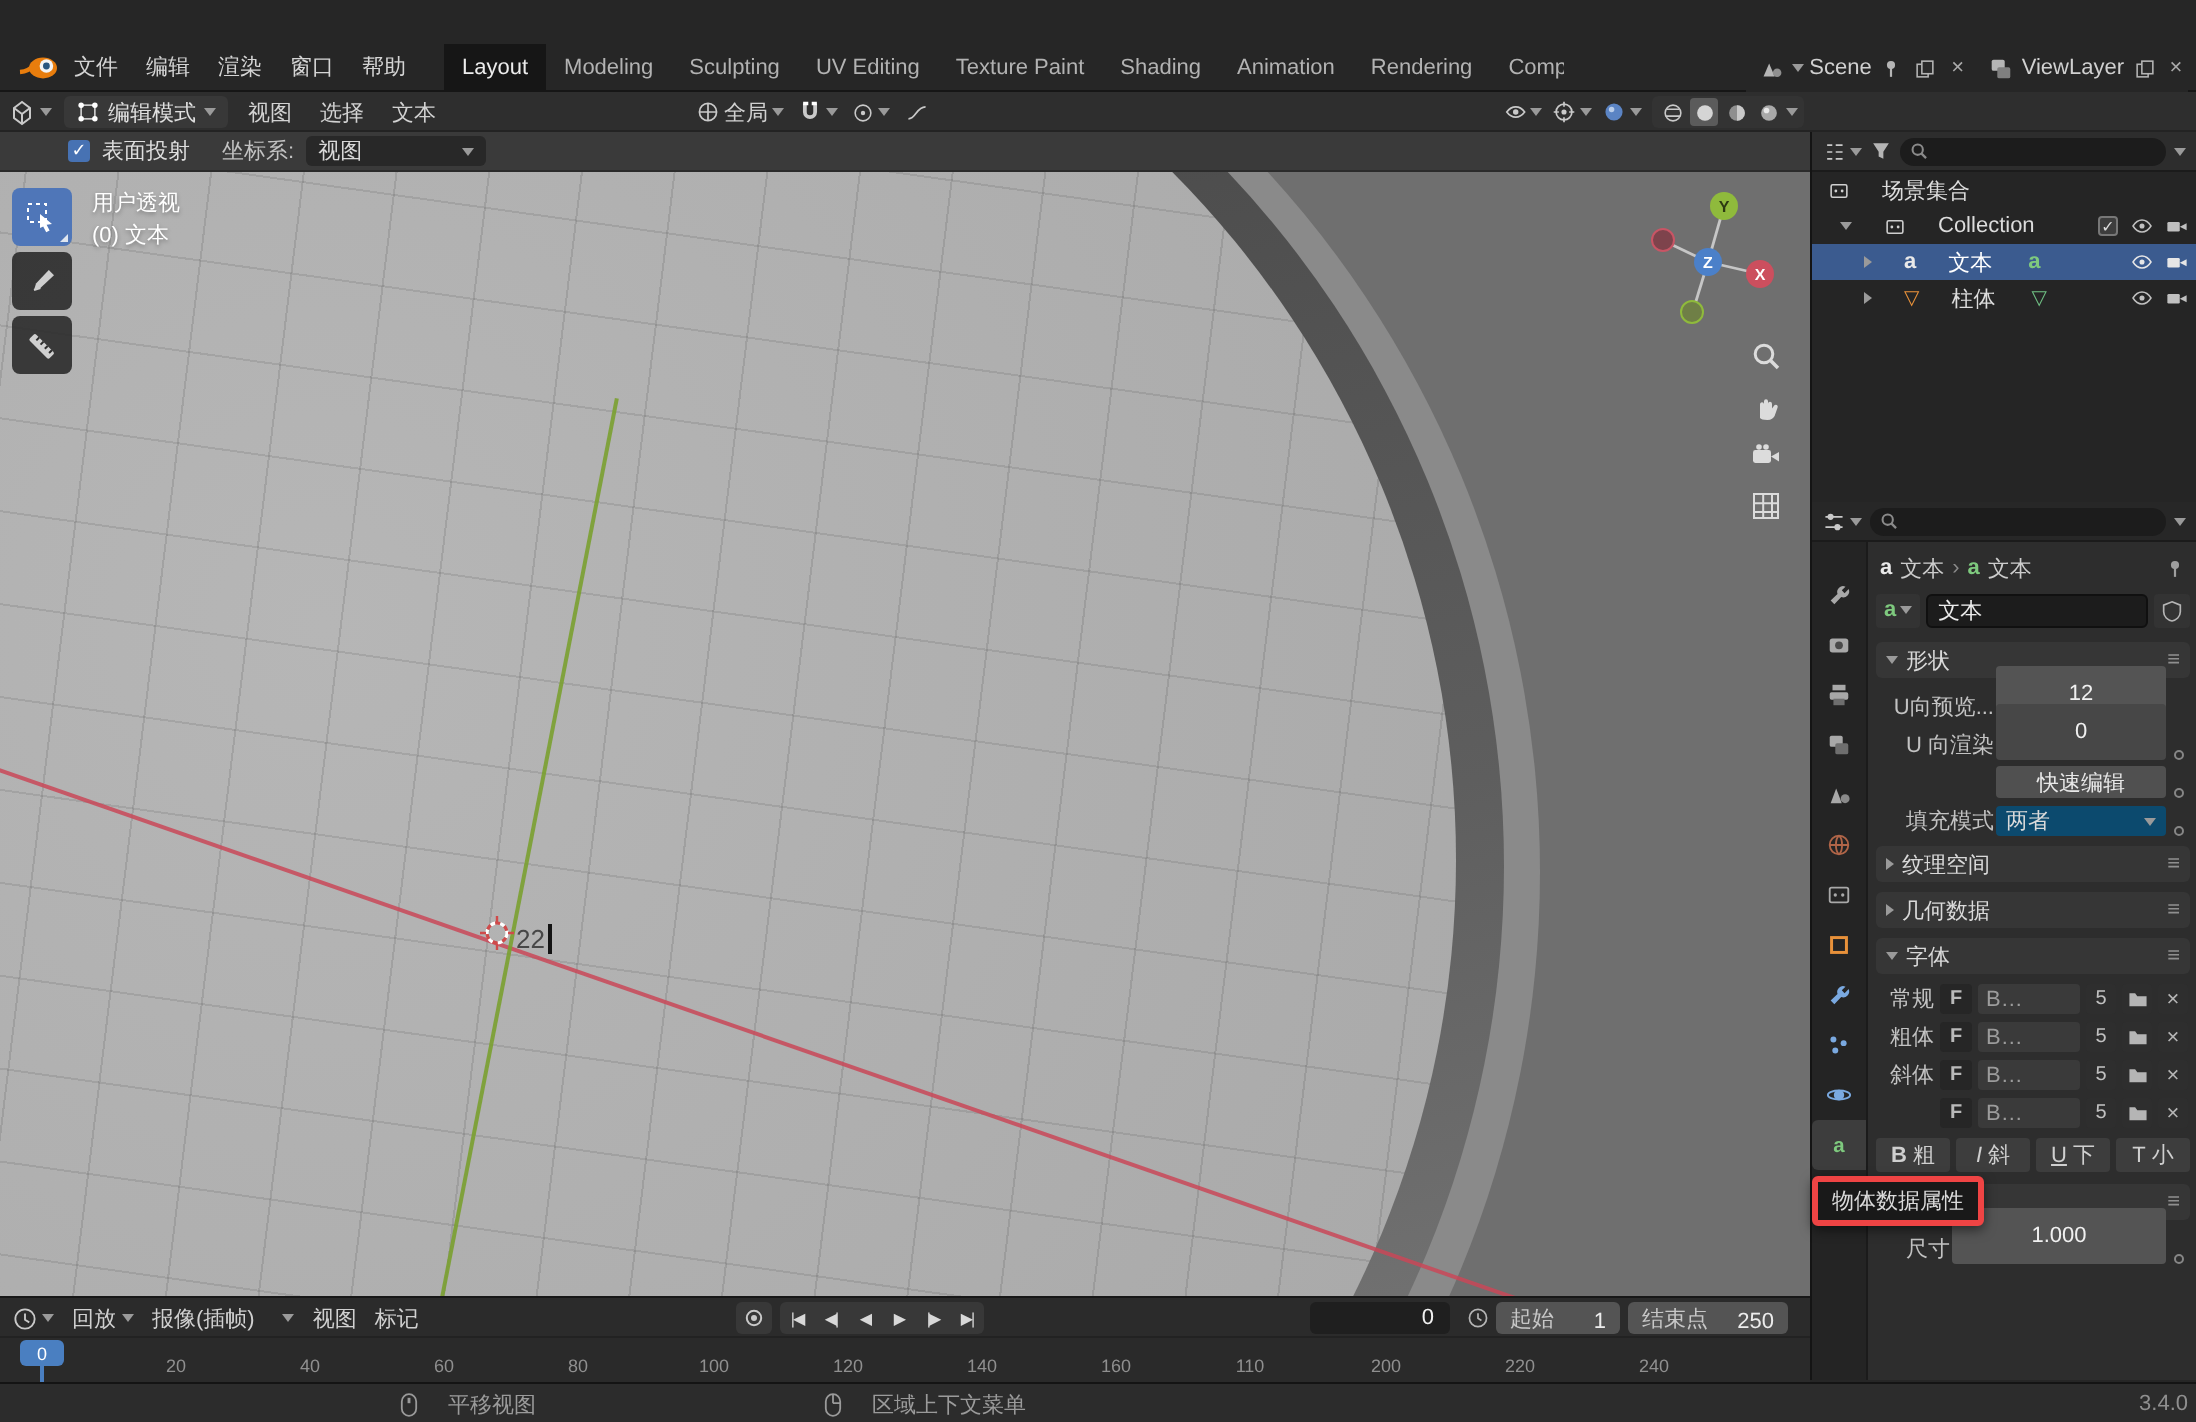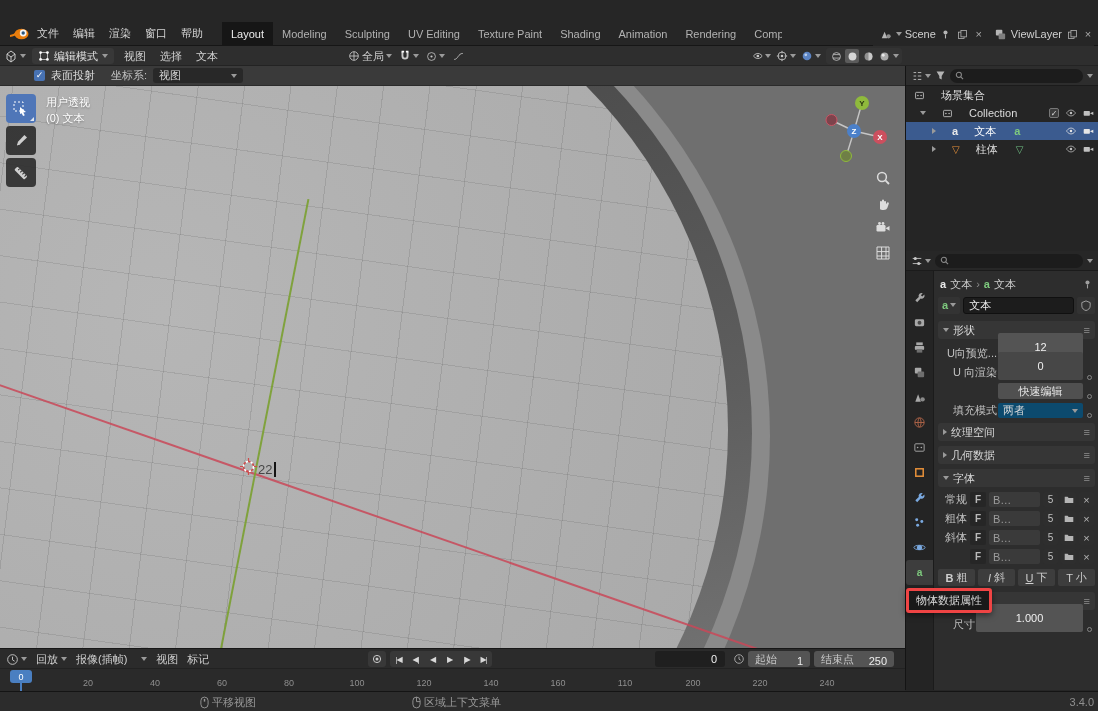--- a/index.html
+++ b/index.html
@@ -112,21 +112,21 @@
 .tbtn{width:17px;text-align:center;color:#d8d8d8;font-size:8px;letter-spacing:-1px}
 .recbtn{width:18px;height:16px;background:#383838;border-radius:3px;display:flex;align-items:center;justify-content:center}
 .framebox{position:absolute;left:655px;top:2px;width:70px;height:16px;background:#1f1f1f;border-radius:3px;color:#f0f0f0;display:flex;align-items:center;justify-content:flex-end;padding:0 8px}
 .rangepill{position:absolute;top:2px;height:16px;background:#545454;border-radius:3px;display:flex;align-items:flex-end;justify-content:space-between;padding:0 7px;color:#ececec}
 .ruler{position:absolute;left:0;top:668px;width:905px;height:23px;background:#2a2a2a;border-top:1px solid #222}
 .tick{position:absolute;bottom:3px;transform:translateX(-50%);color:#8f8f8f;font-size:9px}
 .playhead-chip{position:absolute;left:10px;top:1px;width:22px;height:13px;background:#4a7fc1;border-radius:3px;color:#fff;font-size:9px;display:flex;align-items:center;justify-content:center}
 .playhead-line{position:absolute;left:20px;top:14px;width:2px;height:9px;background:#4a7fc1}
 
 .statusbar{position:absolute;left:0;top:691px;width:1098px;height:20px;background:#2c2c2c;border-top:1px solid #141414;color:#9a9a9a}
-.sb-group{position:absolute;top:0;height:20px;display:flex;align-items:center;gap:3px}
+.sb-group{position:absolute;top:0;height:20px;display:flex;align-items:center;gap:15px}
 .version{position:absolute;right:4px;top:0;height:20px;display:flex;align-items:center;color:#8f8f8f}
 </style>
 </head>
 <body>
 
 <div id="app">
 
 
   <div class="topbar">
     <span style="margin-left:8px">

